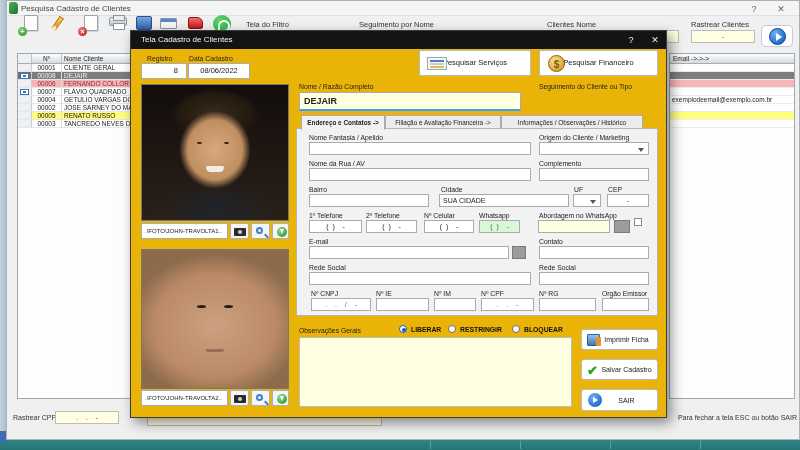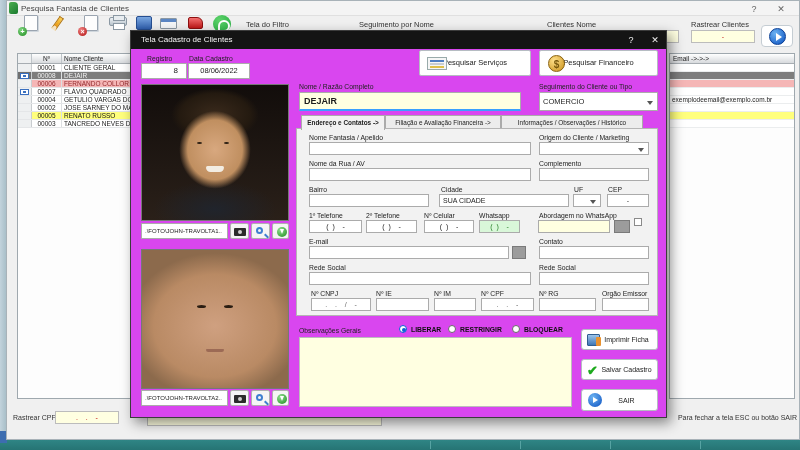--- a/index.html
+++ b/index.html
@@ -91,21 +91,21 @@
                padding-left:2px; overflow:hidden; white-space:nowrap; background:#fff; }
   .email-row.row-selected { background:#7d7d7d; }
   .email-row.row-pink { background:#f5b6b6; }
   .email-row.row-yellow { background:#ffff7d; }
 
   .status-text { position:absolute; left:640px; top:413px; width:150px; text-align:right;
                  font-size:7px; color:#333; }
   .bottom-label { position:absolute; font-size:7px; color:#333; }
 
   
-  .dialog { position:absolute; left:130px; top:30px; width:537px; height:388px; background:#d946ef;
+  .dialog { position:absolute; left:130px; top:30px; width:537px; height:388px; background:#eab308;
             border:1px solid #3c3c3c; box-shadow:4px 5px 12px rgba(0,0,0,.45);padding-left:12px; }
   .dlg-titlebar { position:absolute; left:0; top:0; width:100%; height:18px; background:#141414; }
   .dlg-title { position:absolute; left:10px; top:4px; font-size:8px; color:#f5f5f5; }
   .dlg-btn { position:absolute; top:3px; width:20px; height:12px; color:#eee; font-size:9px;
              text-align:center; line-height:12px; }
 
   .lbl { position:absolute; font-size:6.8px; color:#222; white-space:nowrap; }
   .inp { position:absolute; background:#fff; border:1px solid #ababab; font-size:7px; color:#222;
          line-height:11px; padding-left:3px; white-space:pre; overflow:hidden; }
   .inp.center { text-align:center; padding-left:0; }
@@ -194,21 +194,21 @@
     <span class="seg" style="left:430px"></span>
     <span class="seg" style="left:520px"></span>
     <span class="seg" style="left:610px"></span>
     <span class="seg" style="left:700px"></span>
   </div>
   <div class="desk-blue-square"></div>
 
   <div class="main-window">
     <div class="mw-titlebar">
       <span class="mw-appicon"></span>
-      <span class="mw-title">Pesquisa Fantasia de Clientes</span>
+      <span class="mw-title">Pesquisa Cadastro de Clientes</span>
       <span class="mw-btn" style="left:738px">?</span>
       <span class="mw-btn" style="left:765px">✕</span>
     </div>
 
     <div class="tool-btn" style="left:12px">
       <span class="doc"></span>
       <span class="badge green">+</span>
     </div>
     <div class="tool-btn" style="left:42px">
       <span class="pencil"></span>
@@ -374,21 +374,20 @@
       <span>Pesquisar Serviços</span>
     </div>
     <div class="action-btn" style="left:408px; top:19px; width:119px">
       <span class="coin">$</span>
       <span>Pesquisar  Financeiro</span>
     </div>
 
     <span class="lbl" style="left:168px; top:52px">Nome / Razão Completo</span>
     <div class="name-input" style="left:168px; top:61px; width:222px; height:19px">DEJAIR</div>
     <span class="lbl" style="left:408px; top:52px">Seguimento do Cliente ou Tipo</span>
-    <div class="sel" style="left:408px; top:61px; width:119px; height:19px; line-height:17px">COMERCIO</div>
 
     <div class="tab active" style="left:170px; width:84px">Endereço e Contatos  -&gt;</div>
     <div class="tab" style="left:254px; width:116px">Filiação e Avaliação Financeira  -&gt;</div>
     <div class="tab" style="left:370px; width:142px">Informações / Observações / Histórico</div>
     <div class="groupbox"></div>
 
     <span class="lbl" style="left:178px; top:103px; z-index:2">Nome Fantasia / Apelido</span>
     <div class="inp" style="left:178px; top:111px; width:222px; height:13px; z-index:2"></div>
     <span class="lbl" style="left:408px; top:103px; z-index:2">Origem do Cliente / Marketing</span>
     <div class="sel" style="left:408px; top:111px; width:110px; height:13px; line-height:11px; z-index:2"></div>

